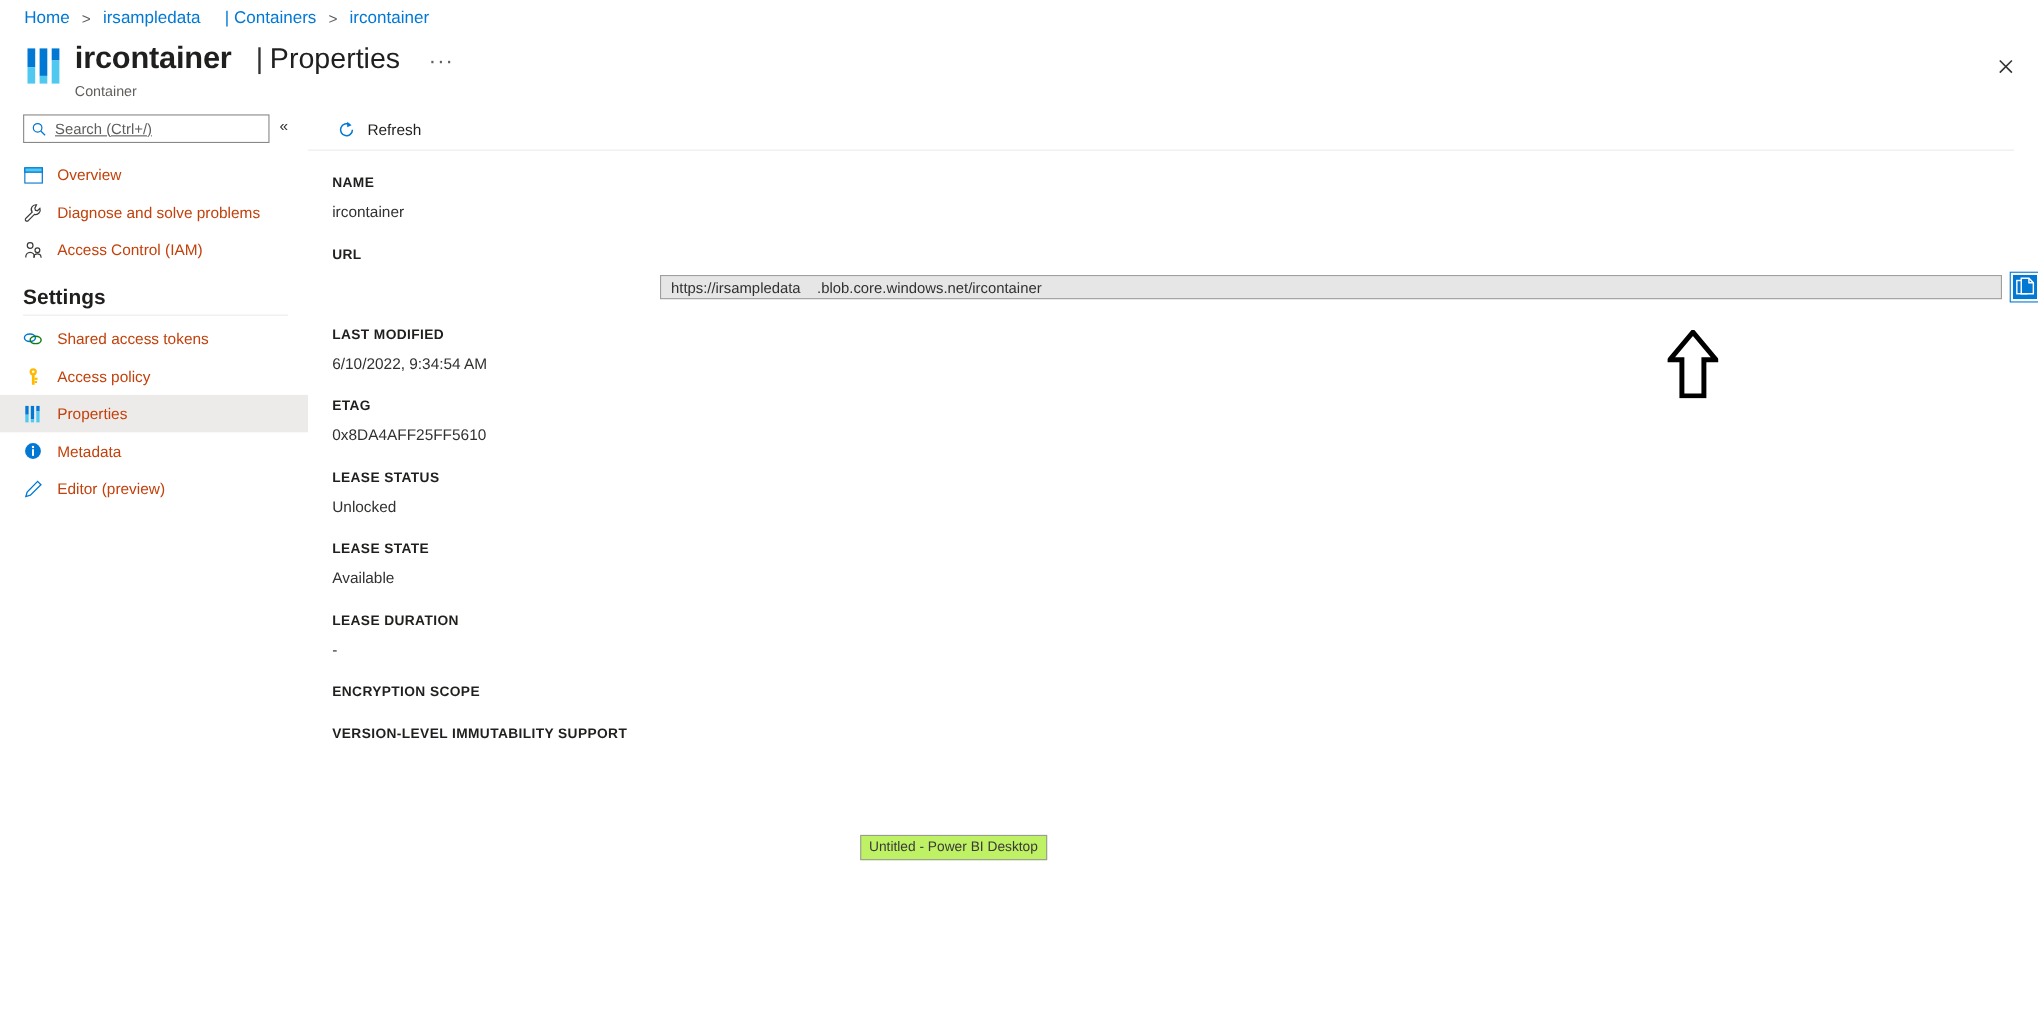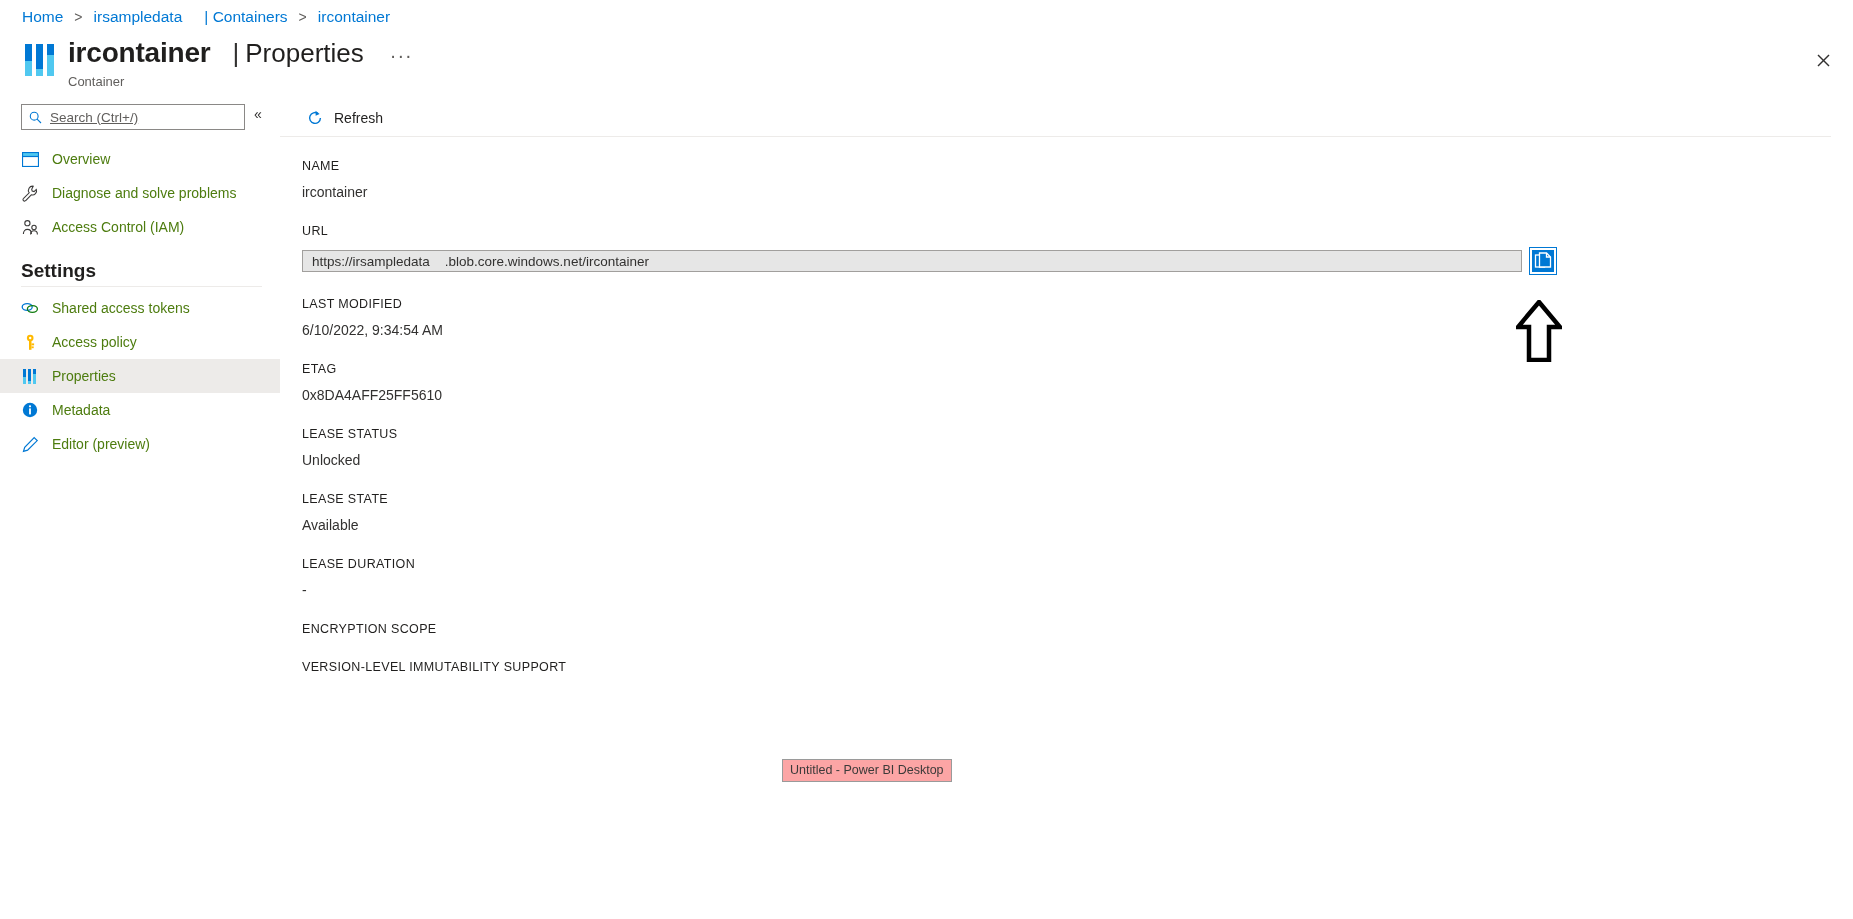--- a/index.html
+++ b/index.html
@@ -70,21 +70,21 @@
   }
   .search-box input::placeholder { color: #605e5c; }
   .collapse-btn {
     position: absolute; left: 254px; top: 6px;
     font-size: 14px; color: #323130; cursor: pointer;
   }
 
   .nav-list { position: absolute; left: 0; top: 42px; width: 280px; }
   .nav-item {
     display: flex; align-items: center; height: 34px;
-    padding-left: 21px; cursor: pointer; font-size: 14px; color: #4d7c0f;
+    padding-left: 21px; cursor: pointer; font-size: 14px; color: #c2410c;
   }
   .nav-item.selected { background: #edebe9; }
   .nav-ico {
     width: 18px; height: 18px; margin-right: 13px; flex: none;
     display: flex; align-items: center; justify-content: center;
   }
   .nav-label { white-space: nowrap; }
   .nav-group {
     font-size: 19px; font-weight: 700; color: #201f1e;
     padding-left: 21px; margin-top: 16px; margin-bottom: 4px;
@@ -101,44 +101,44 @@
     margin-right: 22px;
   }
   .tb-btn {
     display: flex; align-items: flex-end; gap: 11px;
     font-size: 14px; color: #201f1e; cursor: pointer; padding: 3px 5px;
   }
 
   .props { padding: 22px 0 0 22px; }
   .prop { margin-bottom: 24px; }
   .prop-label {
-    font-size: 12.5px; font-weight: 400; color: #201f1e;
+    font-size: 12.5px; font-weight: 700; color: #201f1e;
     letter-spacing: 0.35px; text-transform: uppercase; margin-bottom: 11px;
   }
   .prop-value { font-size: 14px; color: #323130; }
 
-  .url-row { display: flex; align-items: center; }
+  .url-row { display: flex; align-items: center; justify-content: flex-end; }
   .url-field {
     width: 1220px; height: 22px; background: #e6e6e6;
     border: 1px solid #a19f9d; display: flex; align-items: center;
     padding-left: 9px; font-size: 13.5px; color: #323130; white-space: pre;
   }
   .copy-btn {
     width: 24px; height: 24px; margin-left: 9px; cursor: pointer;
     display: flex; align-items: center; justify-content: center;
     outline: 1.5px solid #0078d4; outline-offset: 1px;
   }
 
   
   .arrow-anno { position: absolute; left: 1516px; top: 300px; pointer-events: none; }
 
   
   .taskbar-tip {
     position: absolute; left: 782px; top: 759px;
-    border: 1px solid #9a9a9a; background: #fca5a5;
+    border: 1px solid #9a9a9a; background: #bef264;
     font-size: 12.5px; color: #3b3a39; padding: 3px 7px 4px 7px;
     white-space: nowrap;
   }
 </style>
 </head>
 <body>
 
 <div class="page">
 
   <div class="breadcrumb">

